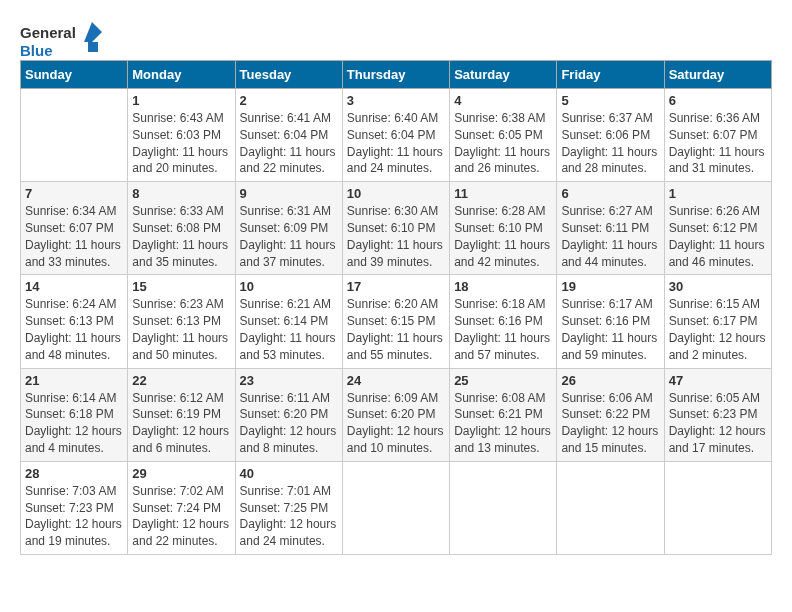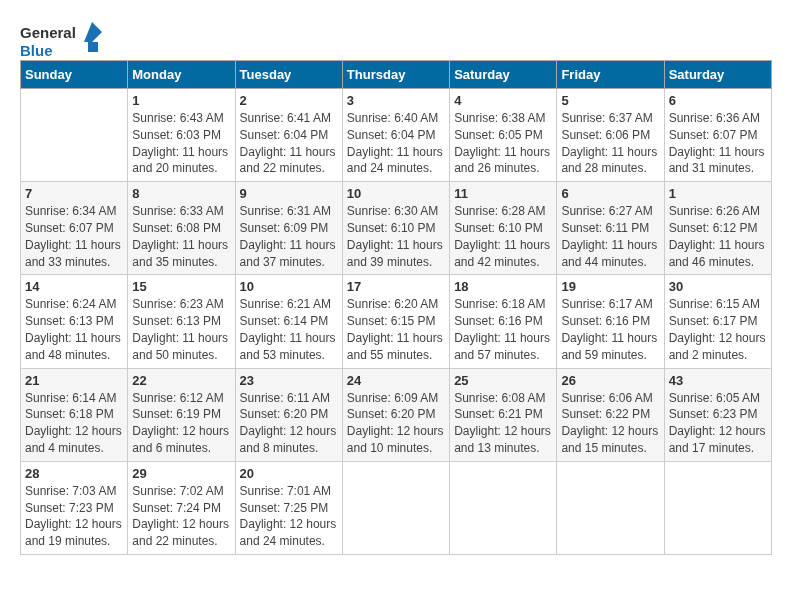--- a/index.html
+++ b/index.html
@@ -210,35 +210,35 @@
         </td>
         <td>
           <div class="day-num">25</div>
           <div class="day-info">Sunrise: 6:08 AM<br>Sunset: 6:21 PM<br>Daylight: 12 hours and 13 minutes.</div>
         </td>
         <td>
           <div class="day-num">26</div>
           <div class="day-info">Sunrise: 6:06 AM<br>Sunset: 6:22 PM<br>Daylight: 12 hours and 15 minutes.</div>
         </td>
         <td>
-          <div class="day-num">43</div>
+          <div class="day-num">47</div>
           <div class="day-info">Sunrise: 6:05 AM<br>Sunset: 6:23 PM<br>Daylight: 12 hours and 17 minutes.</div>
         </td>
       </tr>
       <tr>
         <td>
           <div class="day-num">28</div>
           <div class="day-info">Sunrise: 7:03 AM<br>Sunset: 7:23 PM<br>Daylight: 12 hours and 19 minutes.</div>
         </td>
         <td>
           <div class="day-num">29</div>
           <div class="day-info">Sunrise: 7:02 AM<br>Sunset: 7:24 PM<br>Daylight: 12 hours and 22 minutes.</div>
         </td>
         <td>
-          <div class="day-num">20</div>
+          <div class="day-num">40</div>
           <div class="day-info">Sunrise: 7:01 AM<br>Sunset: 7:25 PM<br>Daylight: 12 hours and 24 minutes.</div>
         </td>
         <td class="empty-cell"></td>
         <td class="empty-cell"></td>
         <td class="empty-cell"></td>
         <td class="empty-cell"></td>
       </tr>
     </tbody>
 </table>
 

